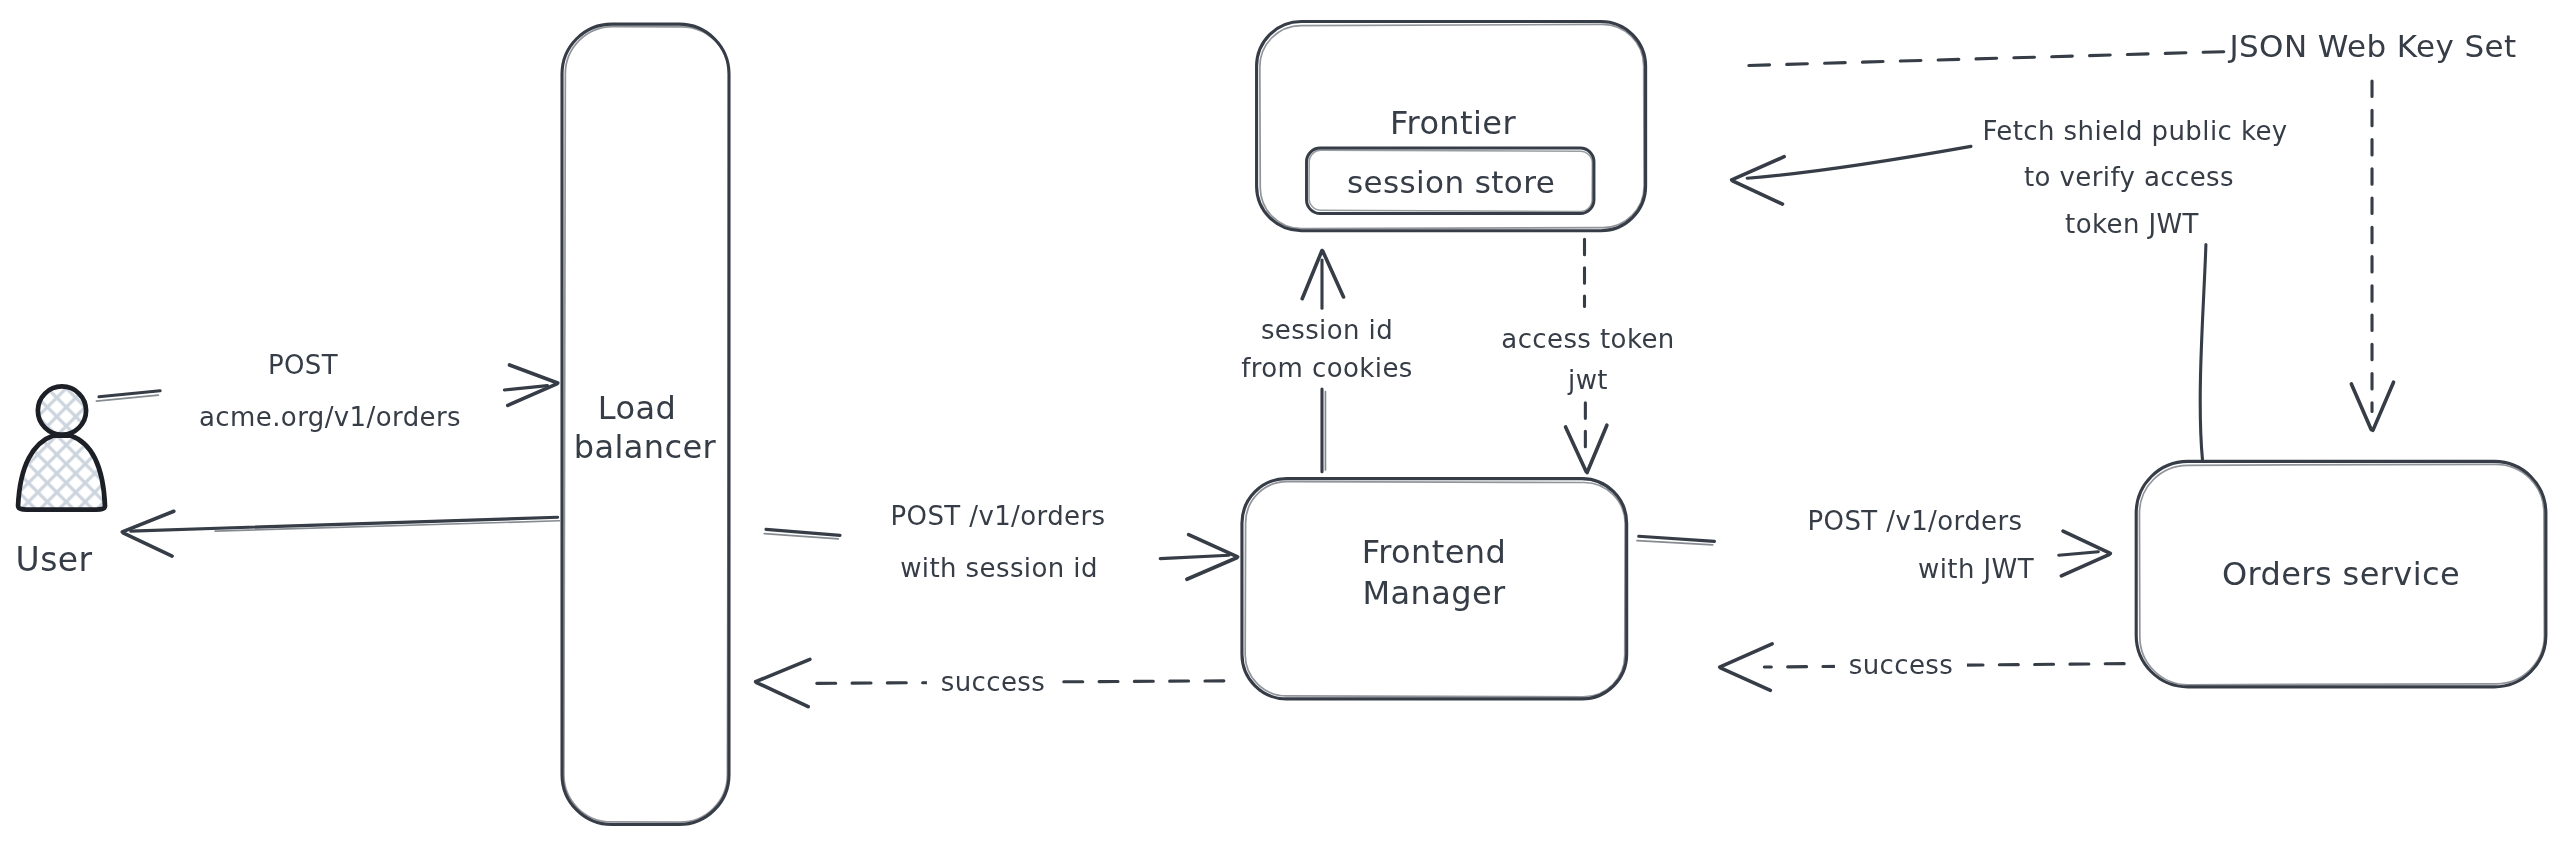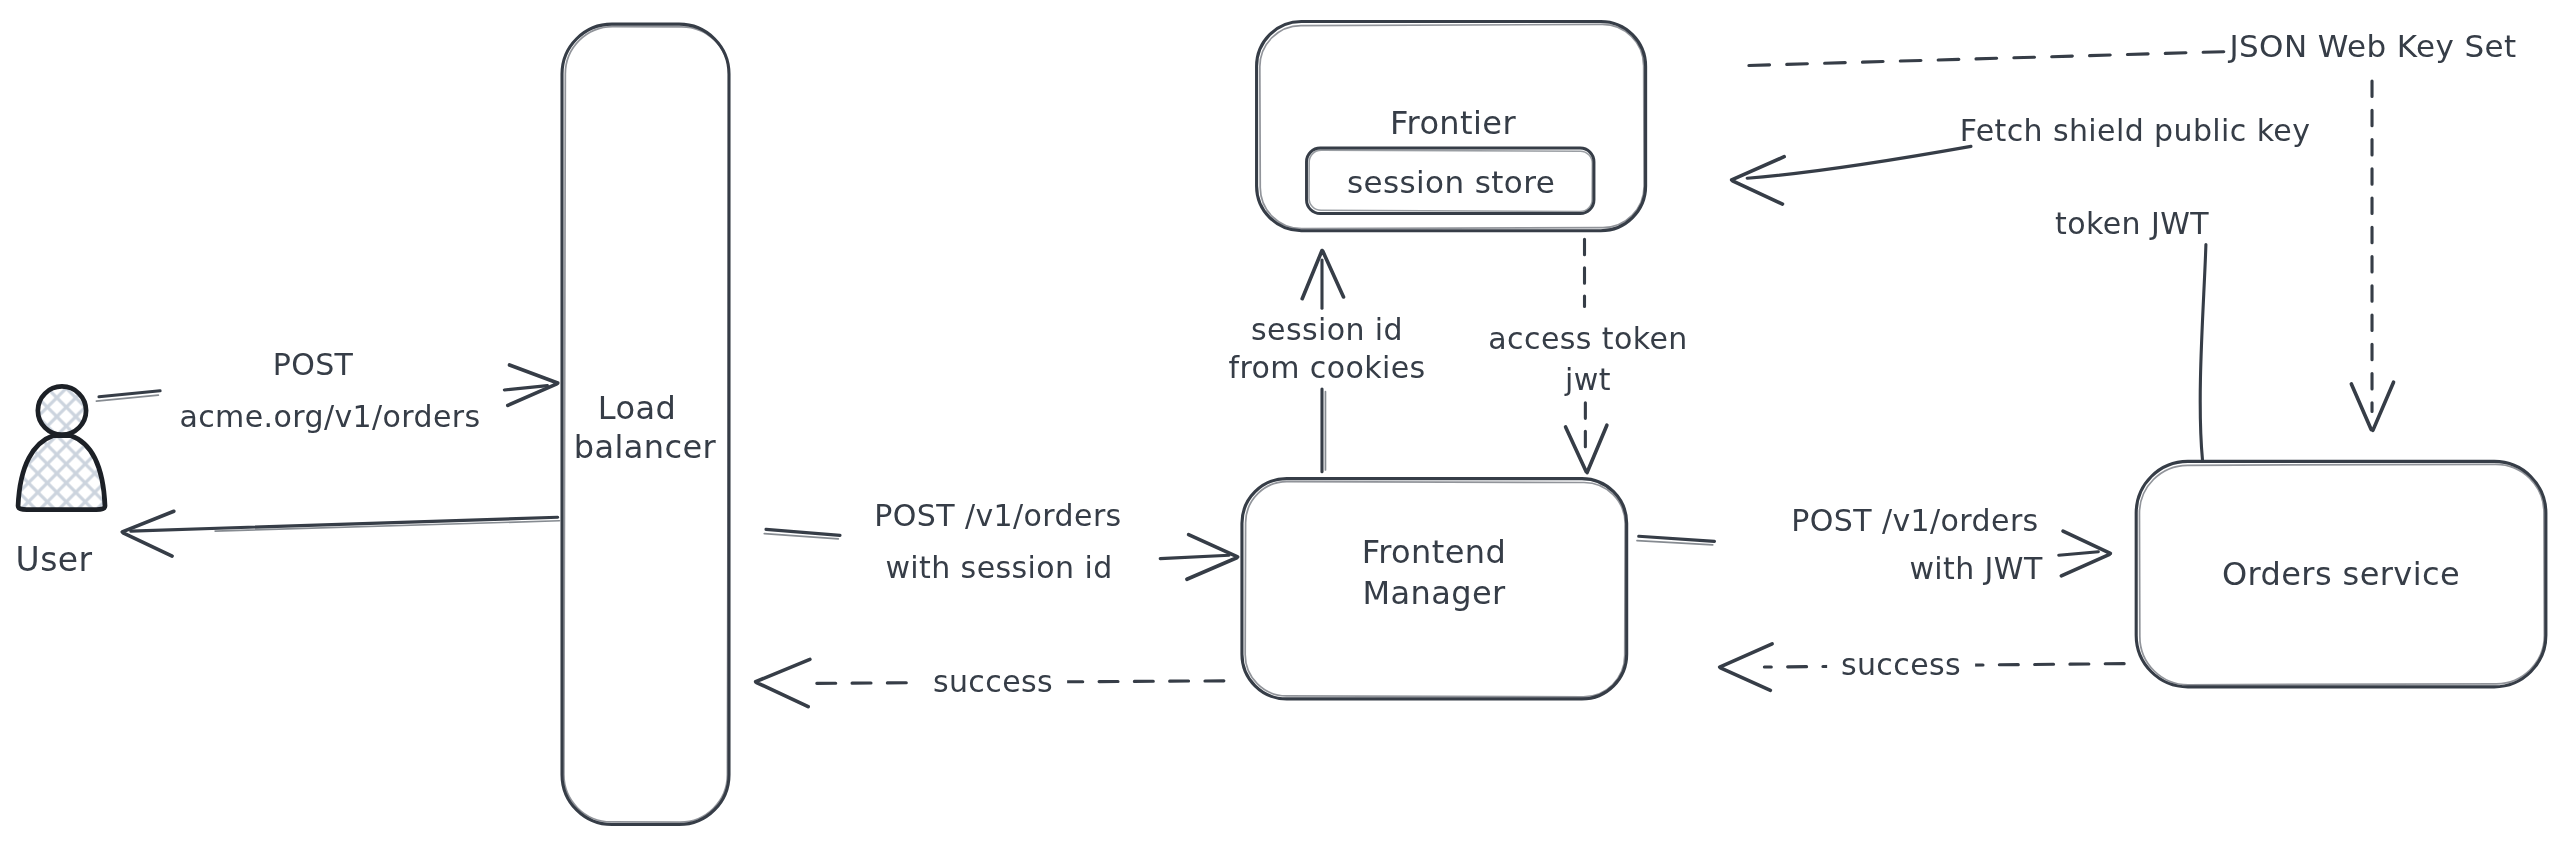--- a/index.html
+++ b/index.html
@@ -10,21 +10,21 @@
     overflow:hidden;
     font-family:"DejaVu Sans", sans-serif;
     color:#363d47;
   }
   .canvas svg{position:absolute;left:0;top:0;}
   .lbl{
     position:absolute;
     transform:translate(-50%,-50%);
     white-space:nowrap;
     text-align:center;
-    font-size:30px;
+    font-size:26px;
     line-height:38px;
     color:#363d47;
     letter-spacing:0.4px;
   }
   .node-lbl{font-size:32px;line-height:40px;}
   .on-line{background:#ffffff;padding:0 13.8px;}
   .user-lbl{font-size:33px;}
 </style>
 </head>
 <body>
@@ -147,38 +147,39 @@
 
   <div class="lbl node-lbl" style="left:1453px;top:123px">Frontier</div>
 
   <div class="lbl" style="left:1451px;top:182px;font-size:31px">session store</div>
 
   <div class="lbl node-lbl" style="left:1434px;top:552px">Frontend</div>
   <div class="lbl node-lbl" style="left:1434px;top:593px">Manager</div>
 
   <div class="lbl node-lbl" style="left:2341px;top:574px">Orders service</div>
 
-  <div class="lbl" style="left:313px;top:365px">POST</div>
+  <div class="lbl" style="left:303px;top:365px">POST</div>
   <div class="lbl" style="left:330px;top:417px">acme.org/v1/orders</div>
 
   <div class="lbl" style="left:998px;top:516px">POST /v1/orders</div>
   <div class="lbl" style="left:999px;top:568px">with session id</div>
 
   <div class="lbl on-line" style="left:993px;top:682px">success</div>
 
   <div class="lbl" style="left:1327px;top:330px">session id</div>
   <div class="lbl" style="left:1327px;top:368px">from cookies</div>
 
   <div class="lbl" style="left:1588px;top:339px">access token</div>
   <div class="lbl" style="left:1588px;top:380px">jwt</div>
 
   <div class="lbl" style="left:1915px;top:521px">POST /v1/orders</div>
   <div class="lbl" style="left:1976px;top:569px">with JWT</div>
 
   <div class="lbl on-line" style="left:1901px;top:665px">success</div>
 
   <div class="lbl" style="left:2135px;top:131px">Fetch shield public key</div>
+  <div class="lbl" style="left:2129px;top:177px">to verify access</div>
   <div class="lbl" style="left:2132px;top:224px">token JWT</div>
 
   <div class="lbl" style="left:2373px;top:46px;font-size:31px">JSON Web Key Set</div>
 
 </div>
 
 
 </body></html>

